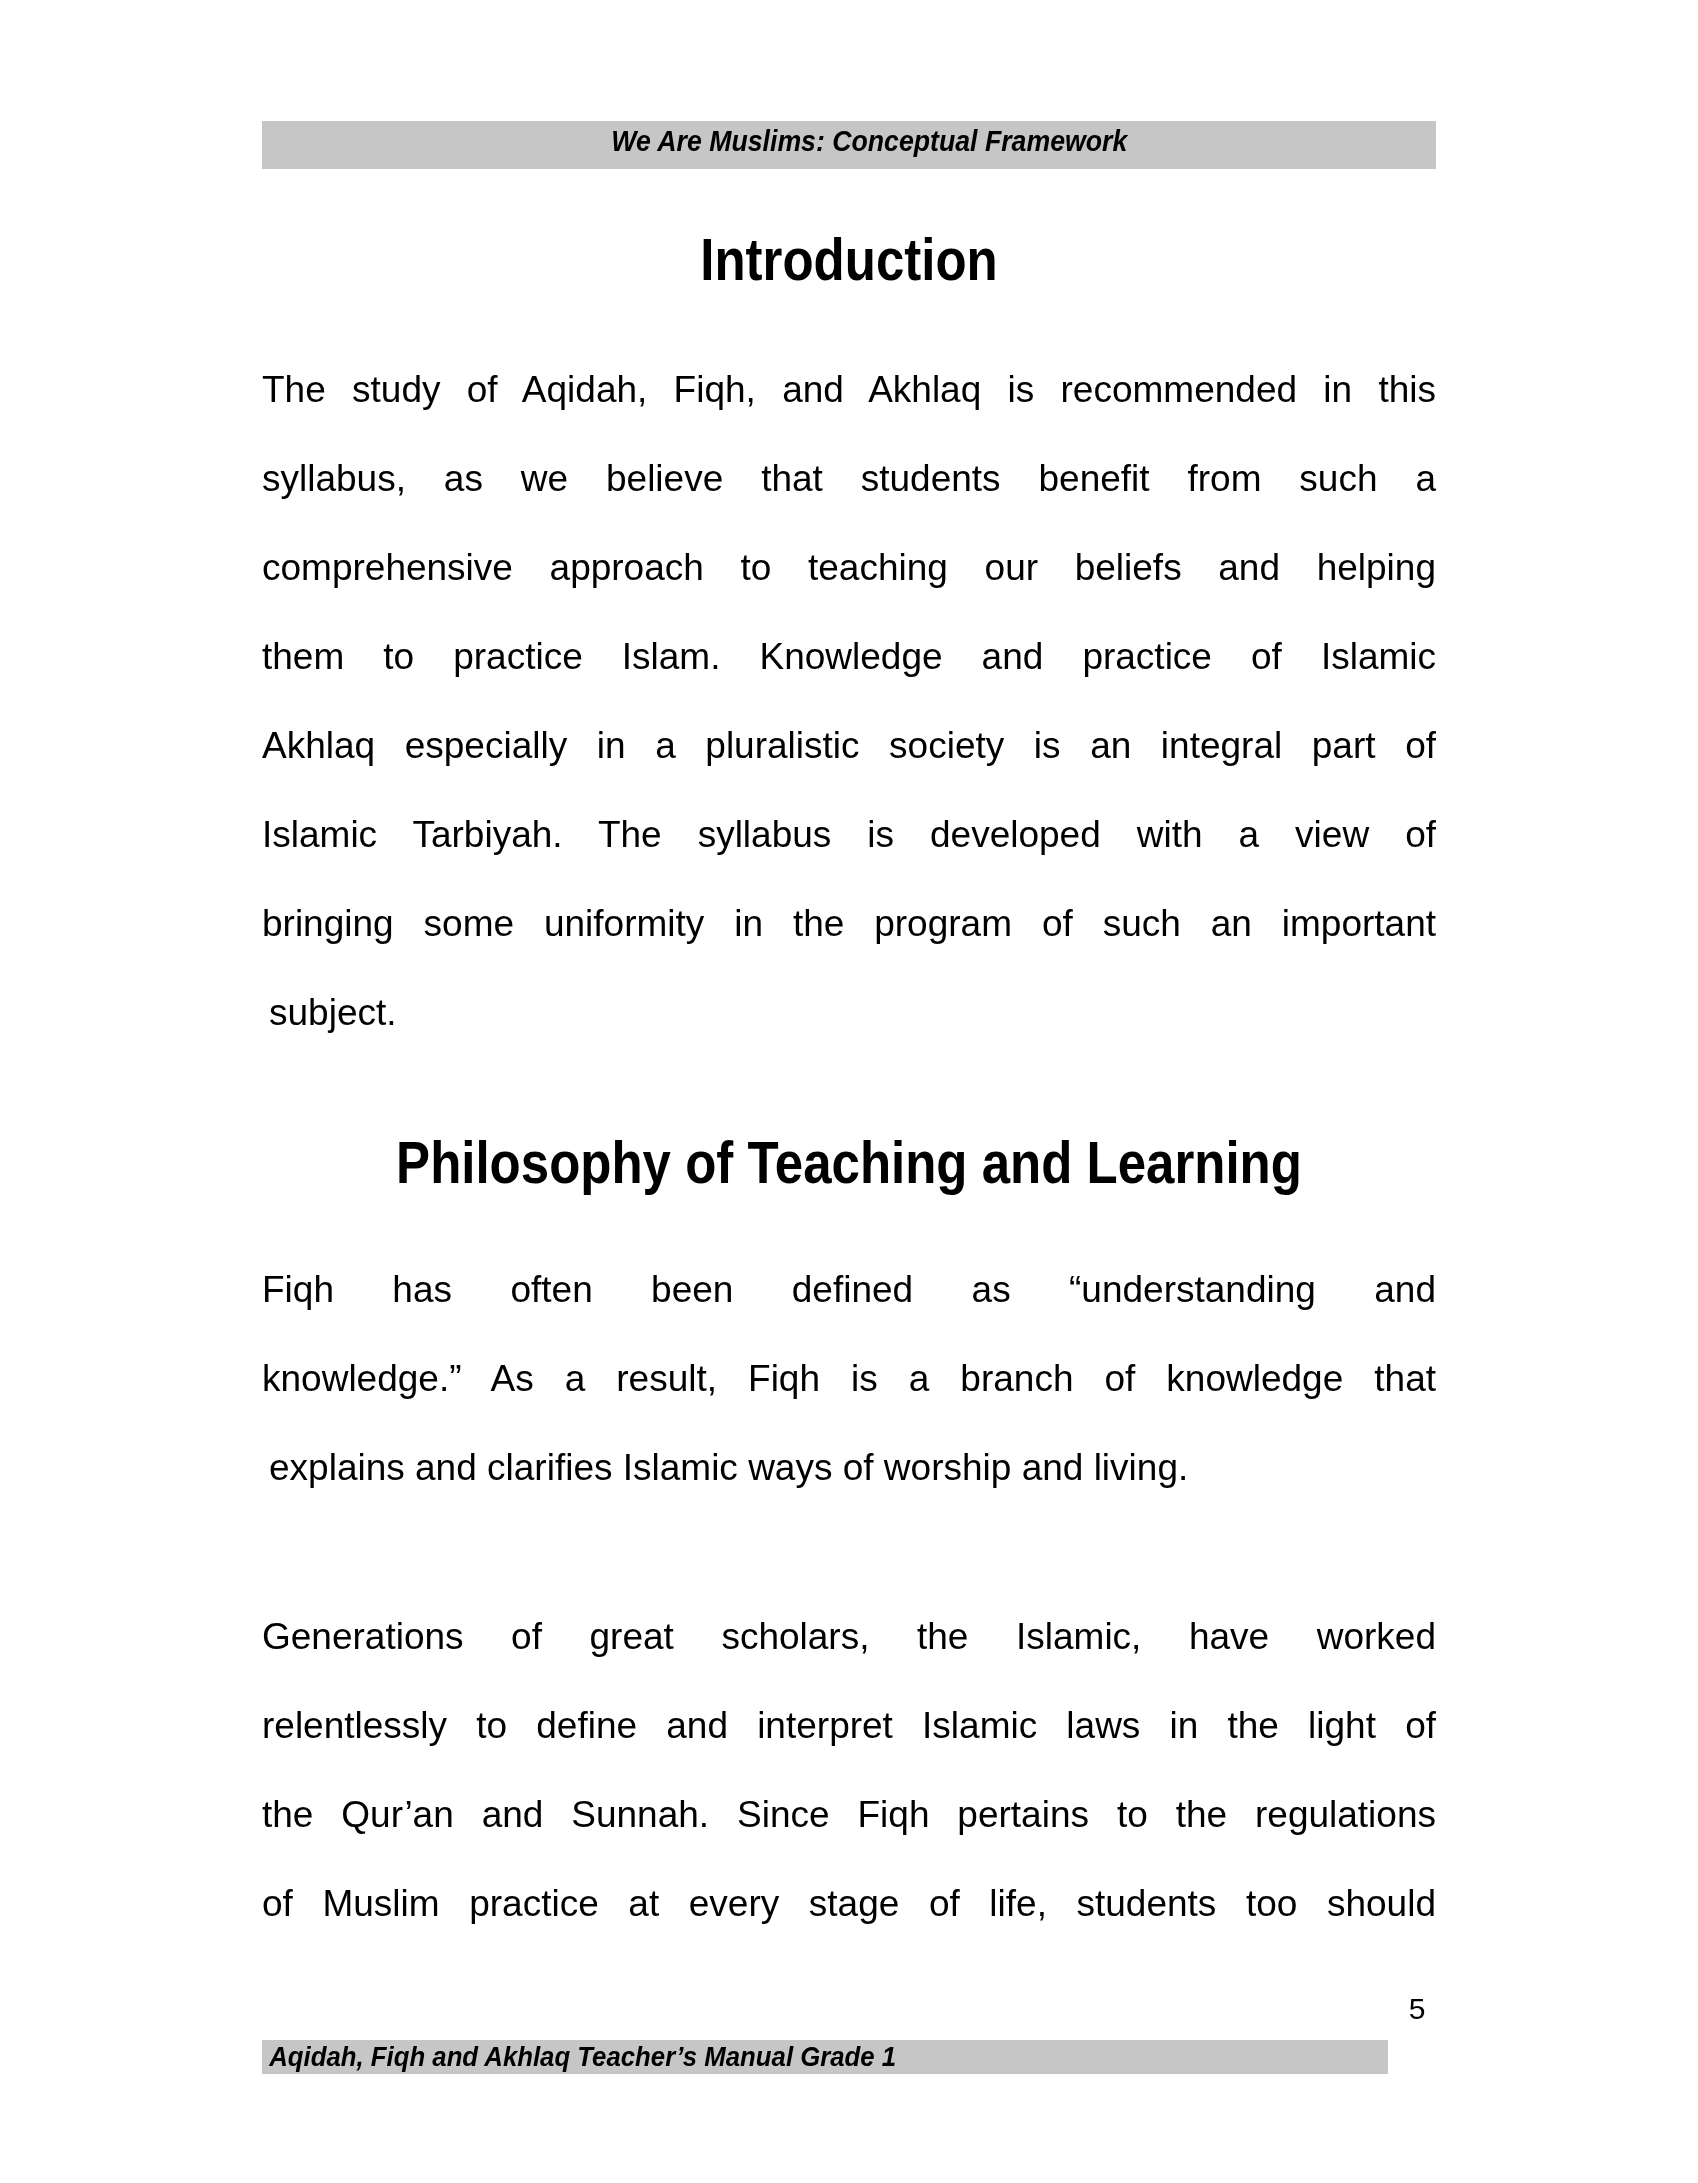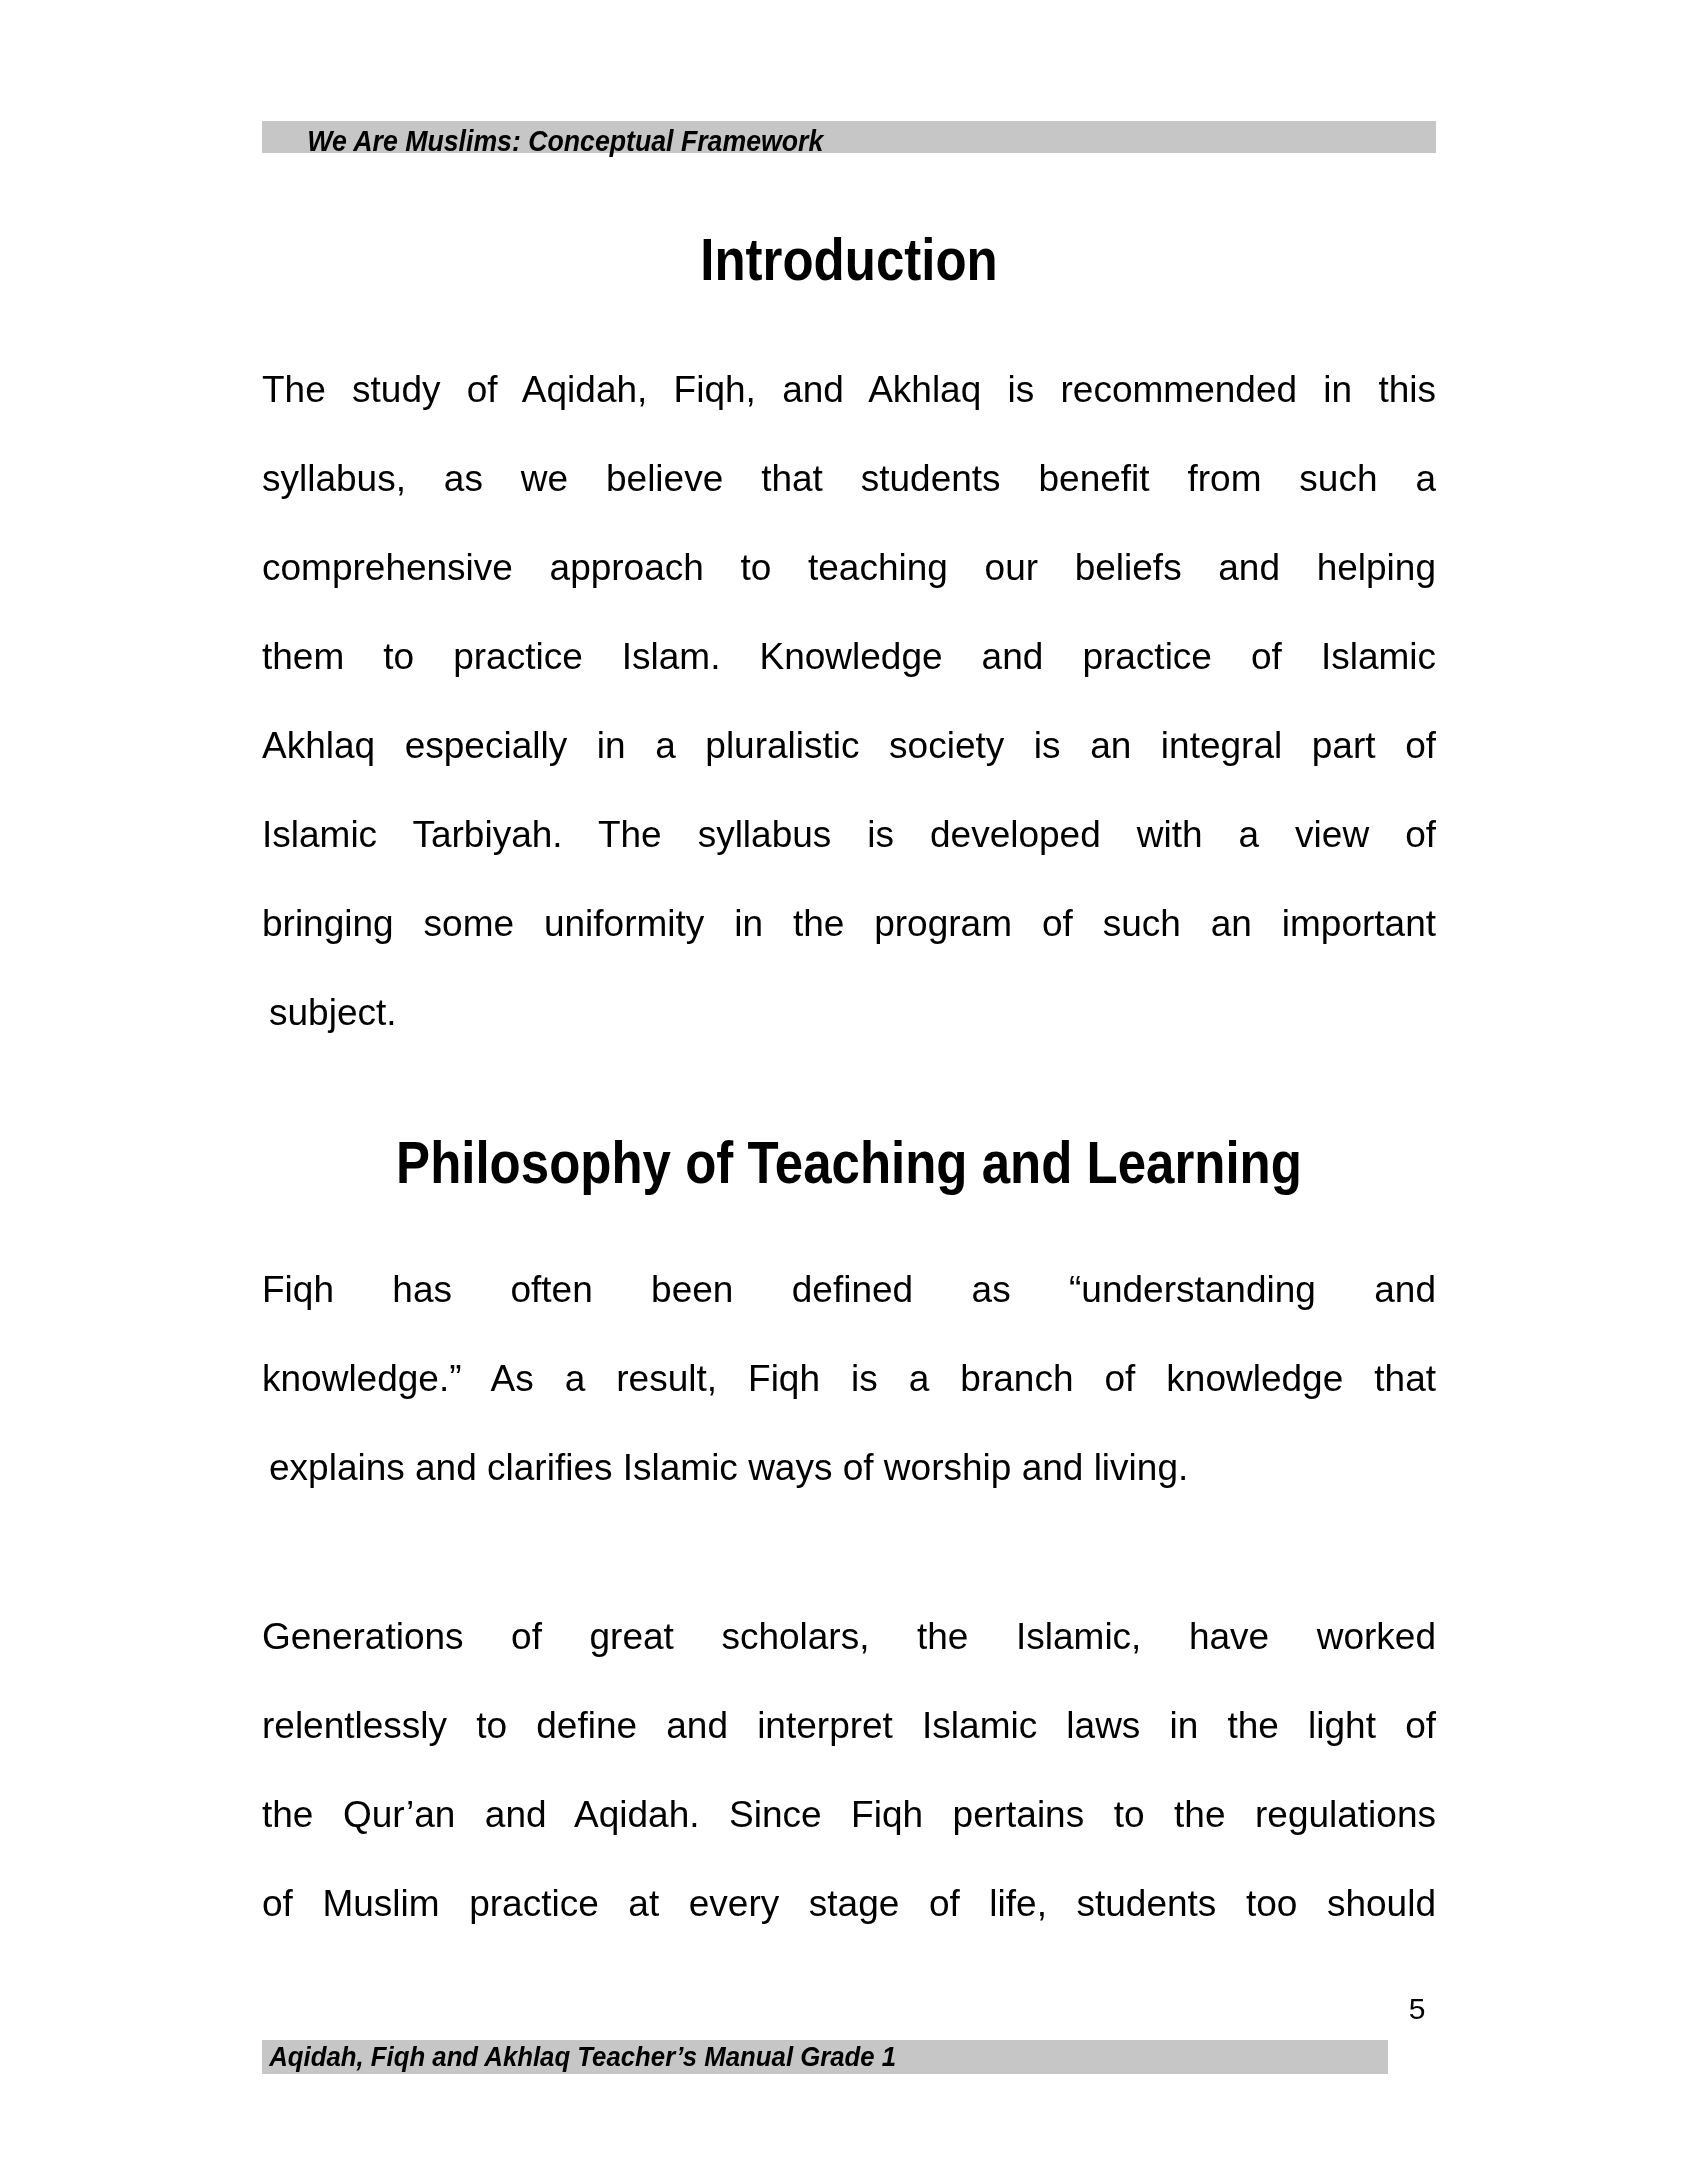--- a/index.html
+++ b/index.html
@@ -9,23 +9,23 @@
     width: 1698px;
     height: 2183px;
     background: #ffffff;
     font-family: "Liberation Sans", sans-serif;
     color: #000000;
     overflow: hidden;
   }
   .header-bar {
     position: absolute;
     left: 262px; top: 121px;
-    width: 1174px; height: 32px;
+    width: 1174px; height: 48px;
     background: #c6c6c6;
-    text-align: left;
+    text-align: center;
     line-height: 40px;
   }
   .header-bar span {
     font-size: 29px;
     font-weight: bold;
     font-style: italic;
     padding-right: 5.8px;
     display: inline-block;
     transform: scaleX(0.92);
     transform-origin: right center;
@@ -116,21 +116,21 @@
 
   <div class="para" id="para2">
     <div class="line">Fiqh has often been defined as “understanding and</div>
     <div class="line">knowledge.” As a result, Fiqh is a branch of knowledge that</div>
     <div class="line last">explains and clarifies Islamic ways of worship and living.</div>
   </div>
 
   <div class="para" id="para3">
     <div class="line">Generations of great scholars, the Islamic, have worked</div>
     <div class="line">relentlessly to define and interpret Islamic laws in the light of</div>
-    <div class="line">the Qur’an and Aqidah. Since Fiqh pertains to the regulations</div>
+    <div class="line">the Qur’an and Sunnah. Since Fiqh pertains to the regulations</div>
     <div class="line">of Muslim practice at every stage of life, students too should</div>
   </div>
 
   <div class="footer-bar">
     <span>Aqidah, Fiqh and Akhlaq Teacher’s Manual Grade 1</span>
   </div>
 
   <div class="page-number">5</div>
 
 </div>

